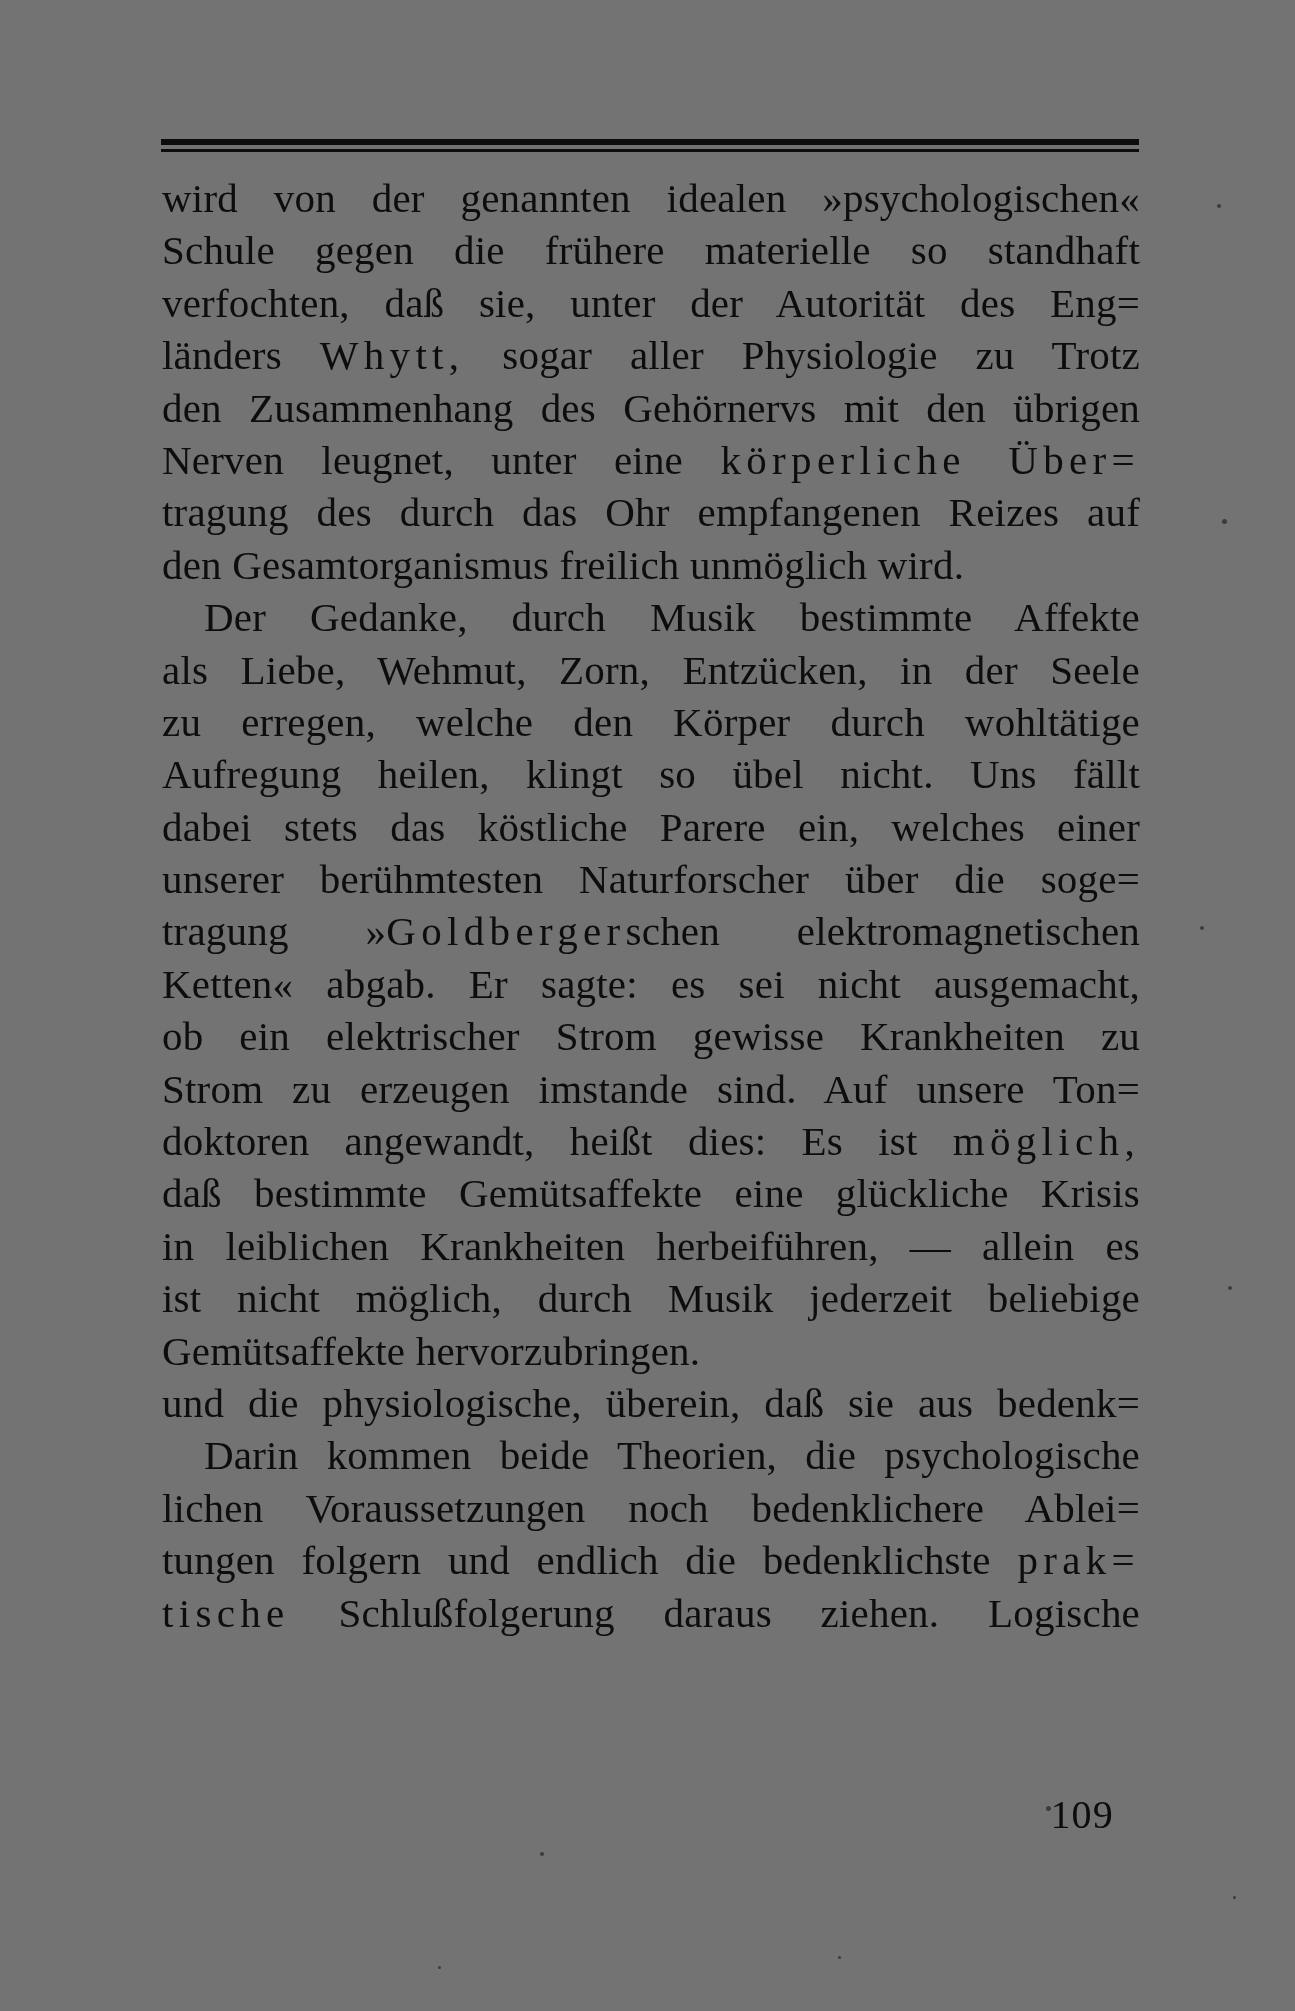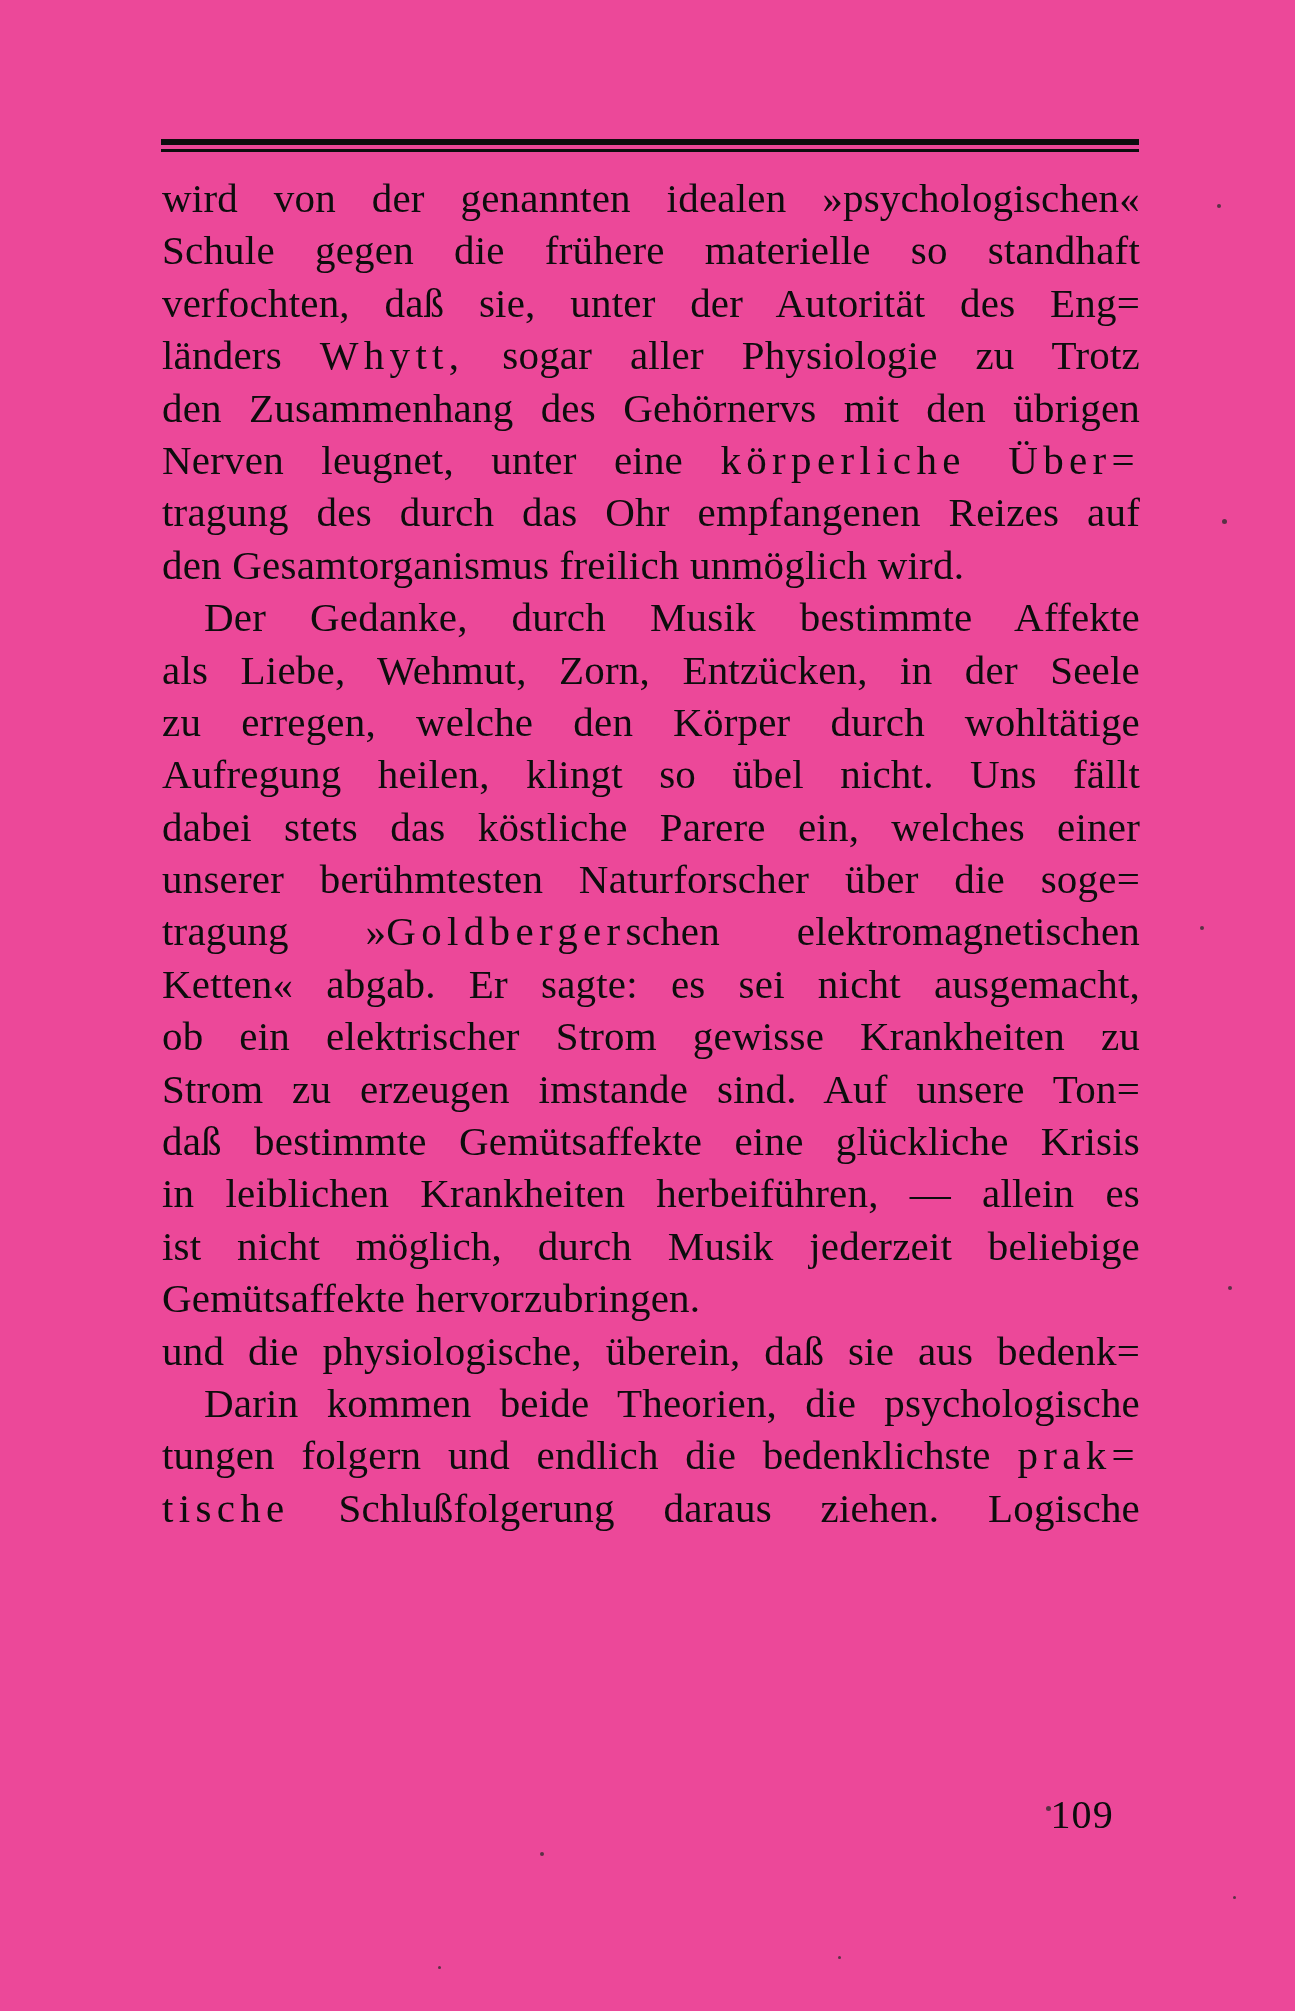--- a/index.html
+++ b/index.html
@@ -5,21 +5,21 @@
   html, body { margin: 0; padding: 0; }
   body {
     background: #e8e8e8;
     font-family: "Liberation Serif", "DejaVu Serif", serif;
   }
   .scan-page {
     position: relative;
     width: 1295px;
     height: 2011px;
     margin: 0 auto;
-    background: #ec4899;
+    background: #737373;
     color: #0d0d0d;
     overflow: hidden;
   }
   .double-rule {
     position: absolute;
     left: 161px;
     top: 139px;
     width: 978px;
     height: 13px;
     border-top: 6px solid #0d0d0d;
@@ -81,26 +81,28 @@
       <div class="line j ind"><span>Der Gedanke, durch Musik bestimmte Affekte</span></div>
       <div class="line j"><span>als Liebe, Wehmut, Zorn, Entzücken, in der Seele</span></div>
       <div class="line j"><span>zu erregen, welche den Körper durch wohltätige</span></div>
       <div class="line j"><span>Aufregung heilen, klingt so übel nicht. Uns fällt</span></div>
       <div class="line j"><span>dabei stets das köstliche Parere ein, welches einer</span></div>
       <div class="line j"><span>unserer berühmtesten Naturforscher über die soge=</span></div>
       <div class="line j"><span>tragung »</span><span class="sp">Goldberger</span><span>schen elektromagnetischen</span></div>
       <div class="line j"><span>Ketten« abgab. Er sagte: es sei nicht ausgemacht,</span></div>
       <div class="line j"><span>ob ein elektrischer Strom gewisse Krankheiten zu</span></div>
       <div class="line j"><span>Strom zu erzeugen imstande sind. Auf unsere Ton=</span></div>
+      <div class="line j"><span>doktoren angewandt, heißt dies: Es ist </span><span class="sp">möglich,</span></div>
       <div class="line j"><span>daß bestimmte Gemütsaffekte eine glückliche Krisis</span></div>
       <div class="line j"><span>in leiblichen Krankheiten herbeiführen, — allein es</span></div>
       <div class="line j"><span>ist nicht möglich, durch Musik jederzeit beliebige</span></div>
       <div class="line"><span>Gemütsaffekte hervorzubringen.</span></div>
       <div class="line j"><span>und die physiologische, überein, daß sie aus bedenk=</span></div>
       <div class="line j ind"><span>Darin kommen beide Theorien, die psychologische</span></div>
+      <div class="line j"><span>lichen Voraussetzungen noch bedenklichere Ablei=</span></div>
       <div class="line j"><span>tungen folgern und endlich die bedenklichste </span><span class="sp">prak=</span></div>
       <div class="line j"><span class="sp">tische</span><span> Schlußfolgerung daraus ziehen. Logische</span></div>
     </div>
 
   <div class="folio">
     <span>109</span>
   </div>
 
   <div class="speck" style="left:1217px; top:204px;  width:4px; height:4px;"></div>
   <div class="speck" style="left:1222px; top:519px;  width:5px; height:5px;"></div>

